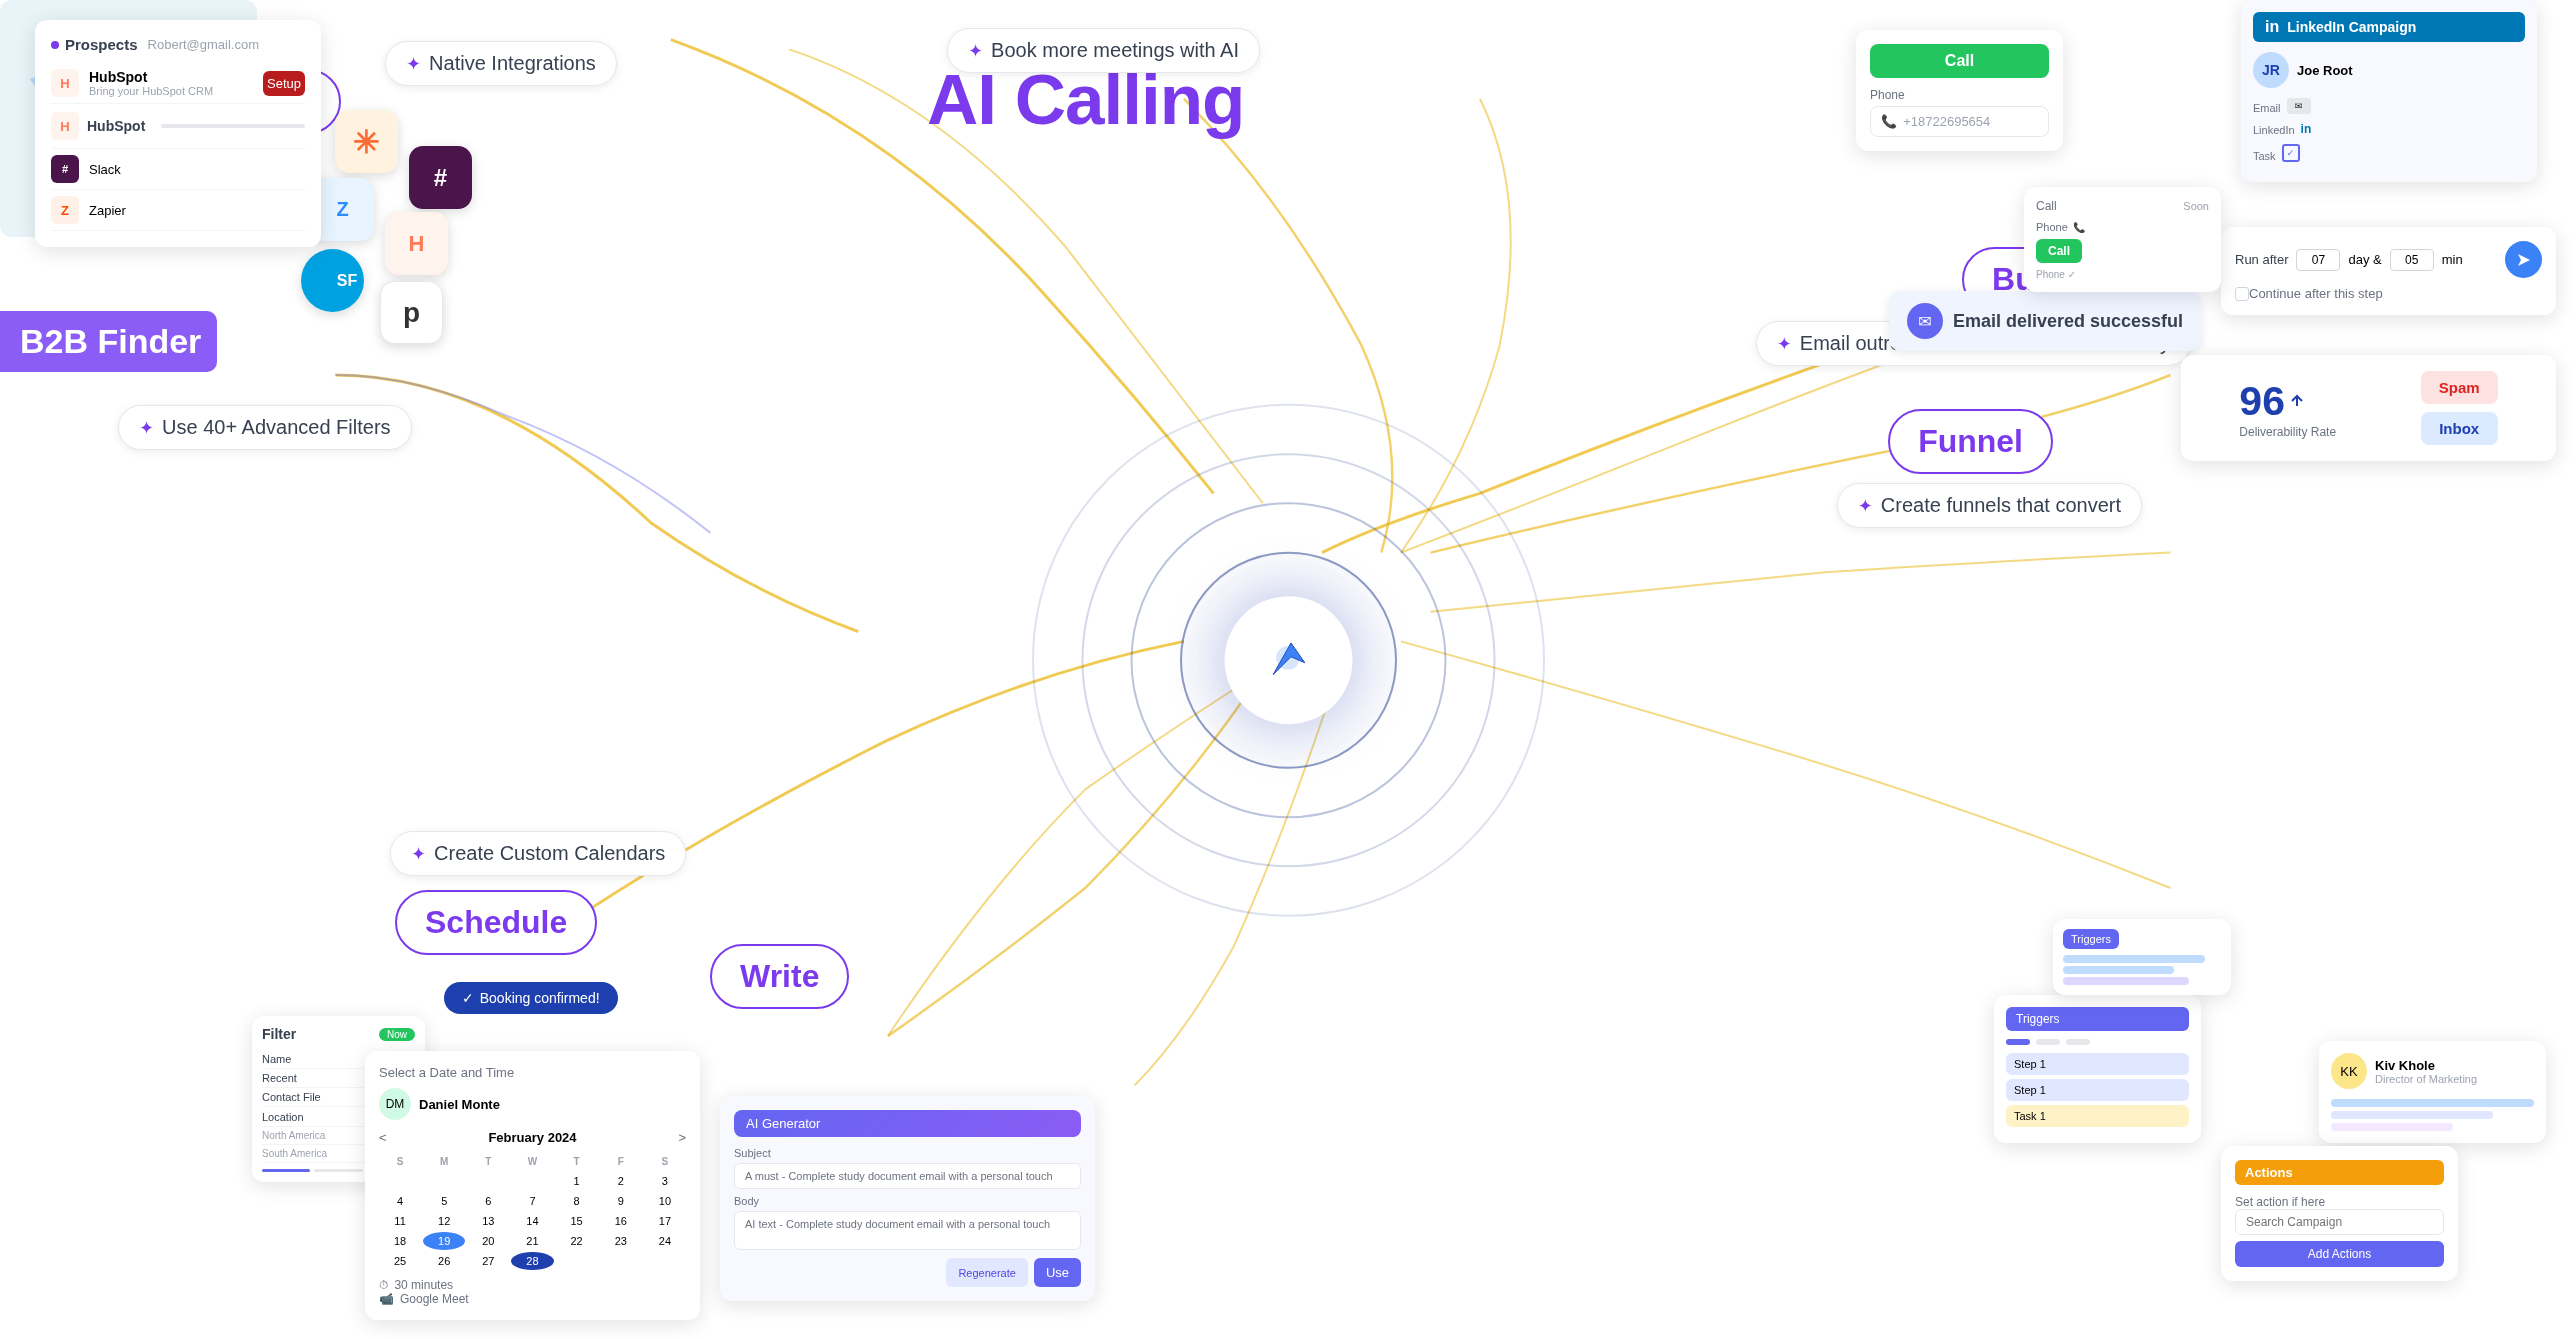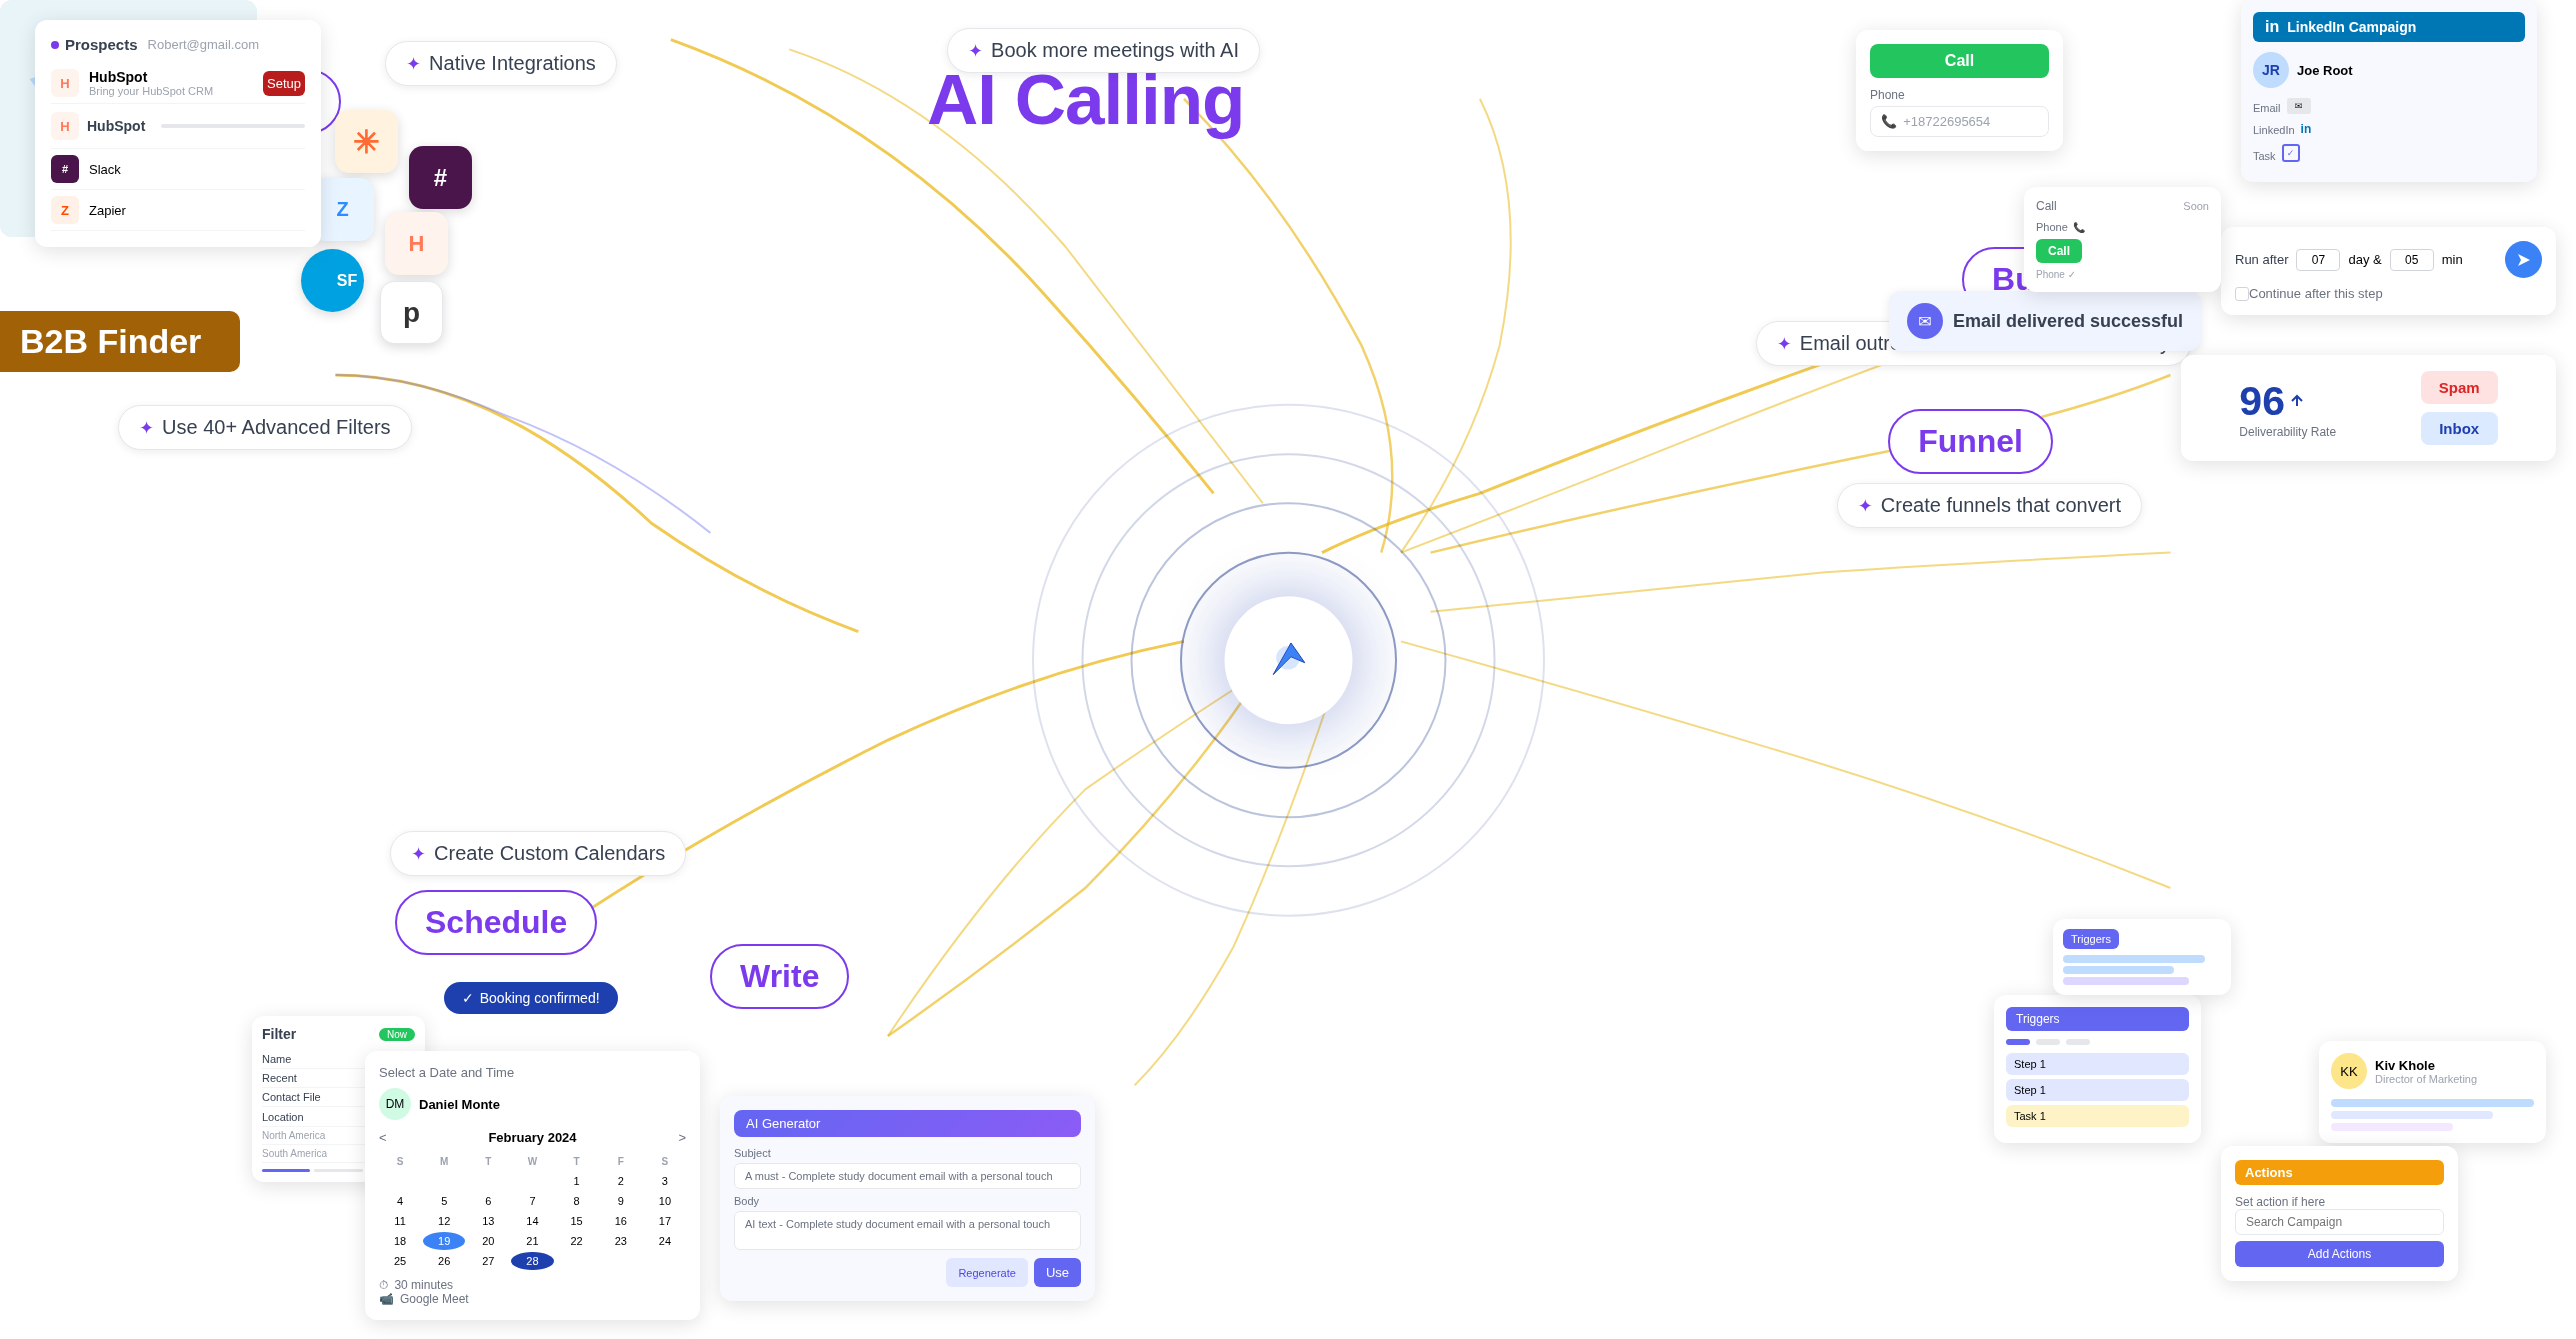--- a/index.html
+++ b/index.html
@@ -556,21 +556,21 @@
 <div class="feature-badge" style="top:41px; left:385px;">
   <span class="sparkle">✦</span>
   <span>Native Integrations</span>
 </div>
 
 <div class="label-badge label-purple" style="position:absolute; top:69px; left:153px;">
   <span>Connect</span>
 </div>
 
 <div style="position:absolute; top:311px; left:0px;">
-  <div style="background:#a16207; height:61px; width:240px; border-radius:0 10px 10px 0; display:flex; align-items:center; padding-left:20px;">
+  <div style="background:#8b5cf6; height:61px; width:217px; border-radius:0 10px 10px 0; display:flex; align-items:center; padding-left:20px;">
     <span style="font-size:34px; font-weight:800; color:white;">B2B Finder</span>
   </div>
 </div>
 
 <div class="label-badge label-purple" style="position:absolute; top:247px; right:474px;">
   <span>Build</span>
 </div>
 
 <div class="label-badge label-purple" style="position:absolute; top:409px; right:523px;">
   <span>Funnel</span>

